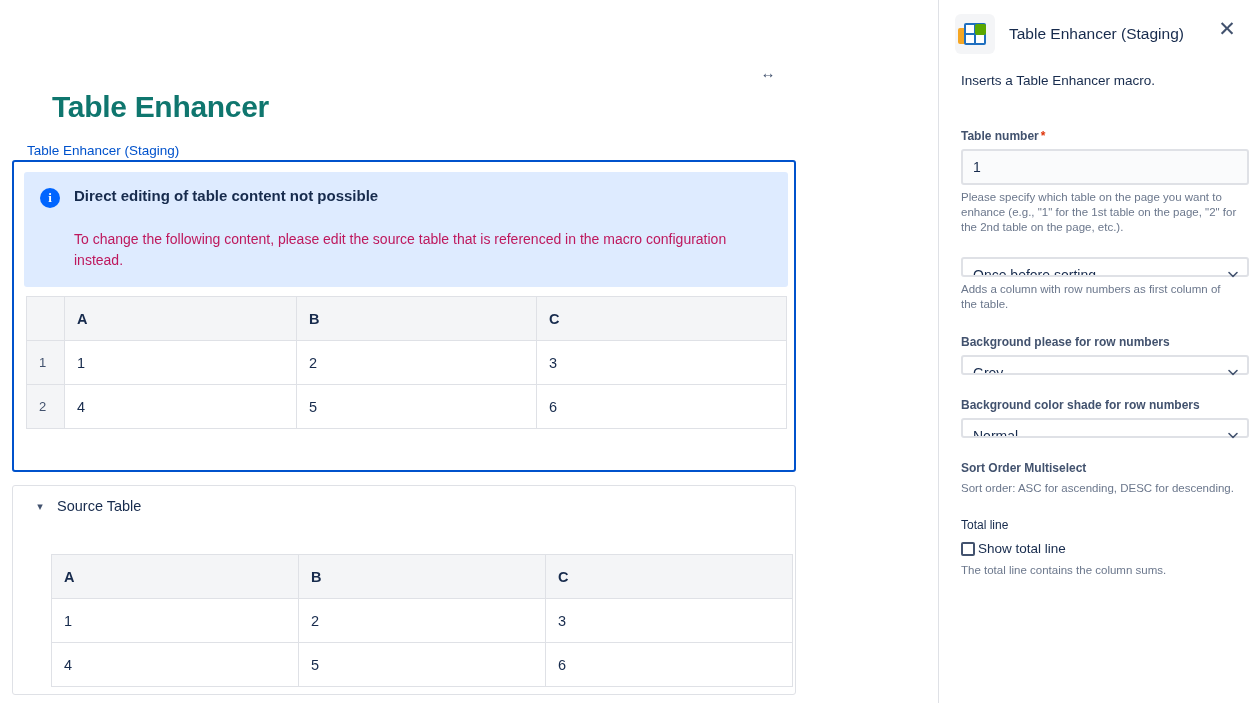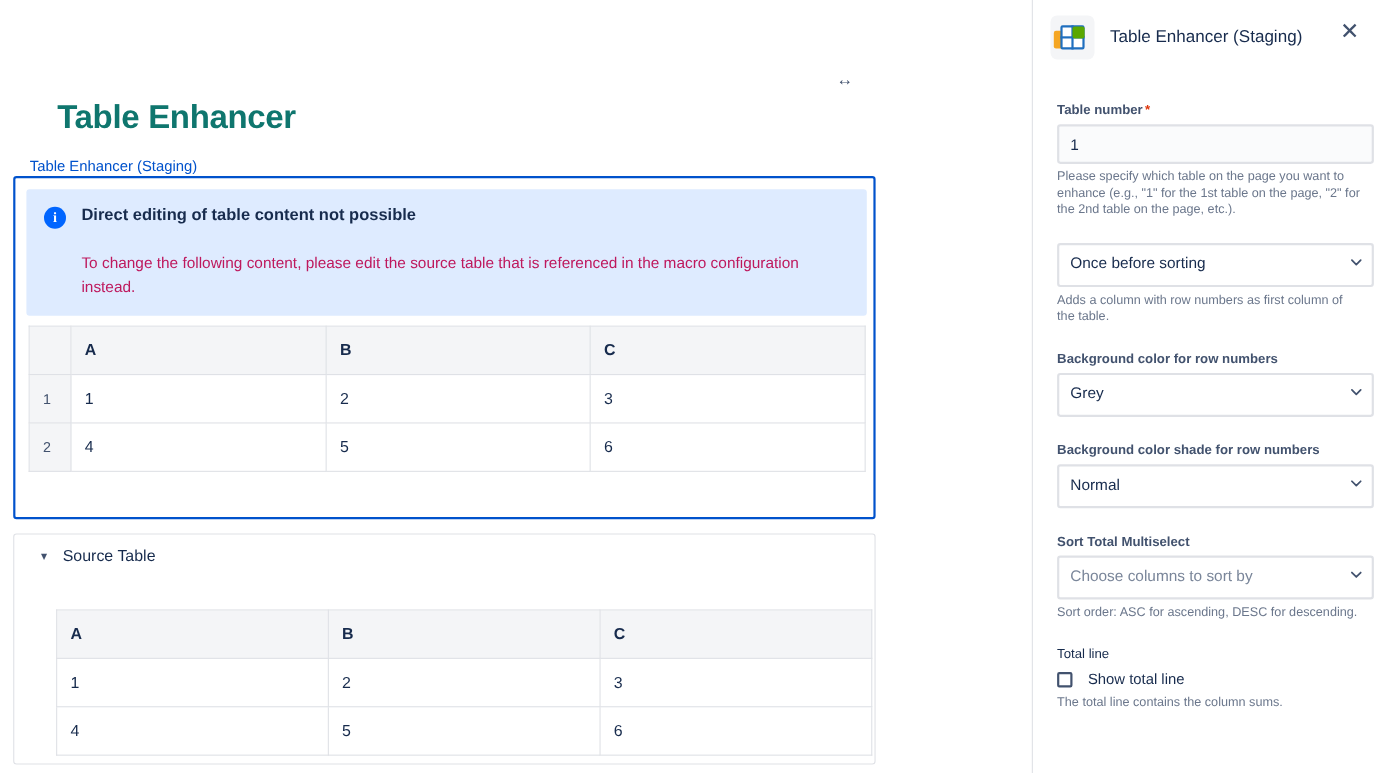--- a/index.html
+++ b/index.html
@@ -305,21 +305,21 @@
     background: #fafbfc;
     padding: 0 10px;
     font-size: 14px;
     color: #172b4d;
     font-family: "Liberation Sans", sans-serif;
     outline: none;
   }
   .select-wrap { position: relative; width: 288px; }
   .select-box {
     width: 288px;
-    height: 40px;
+    height: 20px;
     border: 2px solid #dfe1e6;
     border-radius: 3px;
     background: #ffffff;
     padding: 0 30px 0 10px;
     font-size: 14px;
     line-height: 32px;
     color: #172b4d;
     cursor: pointer;
     white-space: nowrap;
     overflow: hidden;
@@ -336,21 +336,21 @@
   .select-arrow svg { display: block; }
   .group-label {
     font-size: 12px;
     font-weight: normal;
     color: #172b4d;
     margin-bottom: 8px;
   }
   .checkbox-row {
     display: flex;
     align-items: center;
-    gap: 14px;
+    gap: 3px;
   }
   .cbx {
     width: 14px; height: 14px;
     border: 2px solid #42526e;
     border-radius: 2px;
     background: #ffffff;
     cursor: pointer;
     flex: 0 0 auto;
   }
   .cbx-label {
@@ -453,20 +453,21 @@
     <div class="panel-header">
       <div class="panel-logo">
         <div class="orange"></div>
         <div class="sq"></div>
         <div class="green"></div>
       </div>
       <div class="panel-title">Table Enhancer (Staging)</div>
       <div class="panel-close">✕</div>
     </div>
 
+    <div class="panel-desc">Inserts a Table Enhancer macro.</div>
 
     <div class="form">
 
       <div class="field">
         <div class="field-label">
           <span>Table number</span><span class="req">*</span>
         </div>
         <input class="text-input" type="text" value="1" style="">
         <div class="field-help">Please specify which table on the page you want to enhance (e.g., "1" for the 1st table on the page, "2" for the 2nd table on the page, etc.).</div>
       </div>
@@ -477,21 +478,21 @@
           <span class="select-arrow">
             <svg width="12" height="12" viewBox="0 0 12 12">
                 <path d="M2 4.5 L6 8.5 L10 4.5" fill="none" stroke="currentColor" stroke-width="1.6" stroke-linecap="round" stroke-linejoin="round"></path>
               </svg>
           </span>
         </div>
         <div class="field-help">Adds a column with row numbers as first column of the table.</div>
       </div>
 
       <div class="field">
-        <div class="field-label">Background color for row numbers</div>
+        <div class="field-label">Background please for row numbers</div>
         <div class="select-wrap">
           <div class="select-box">Grey</div>
           <span class="select-arrow">
             <svg width="12" height="12" viewBox="0 0 12 12">
                 <path d="M2 4.5 L6 8.5 L10 4.5" fill="none" stroke="currentColor" stroke-width="1.6" stroke-linecap="round" stroke-linejoin="round"></path>
               </svg>
           </span>
         </div>
       </div>
 
@@ -501,29 +502,21 @@
           <div class="select-box">Normal</div>
           <span class="select-arrow">
             <svg width="12" height="12" viewBox="0 0 12 12">
                 <path d="M2 4.5 L6 8.5 L10 4.5" fill="none" stroke="currentColor" stroke-width="1.6" stroke-linecap="round" stroke-linejoin="round"></path>
               </svg>
           </span>
         </div>
       </div>
 
       <div class="field">
-        <div class="field-label">Sort Total Multiselect</div>
-        <div class="select-wrap">
-          <div class="select-box placeholder">Choose columns to sort by</div>
-          <span class="select-arrow">
-            <svg width="12" height="12" viewBox="0 0 12 12">
-                <path d="M2 4.5 L6 8.5 L10 4.5" fill="none" stroke="currentColor" stroke-width="1.6" stroke-linecap="round" stroke-linejoin="round"></path>
-              </svg>
-          </span>
-        </div>
+        <div class="field-label">Sort Order Multiselect</div>
         <div class="field-help">Sort order: ASC for ascending, DESC for descending.</div>
       </div>
 
       <div class="field">
         <div class="group-label">Total line</div>
         <div class="checkbox-row">
           <span class="cbx"></span>
           <span class="cbx-label">Show total line</span>
         </div>
         <div class="field-help">The total line contains the column sums.</div>

